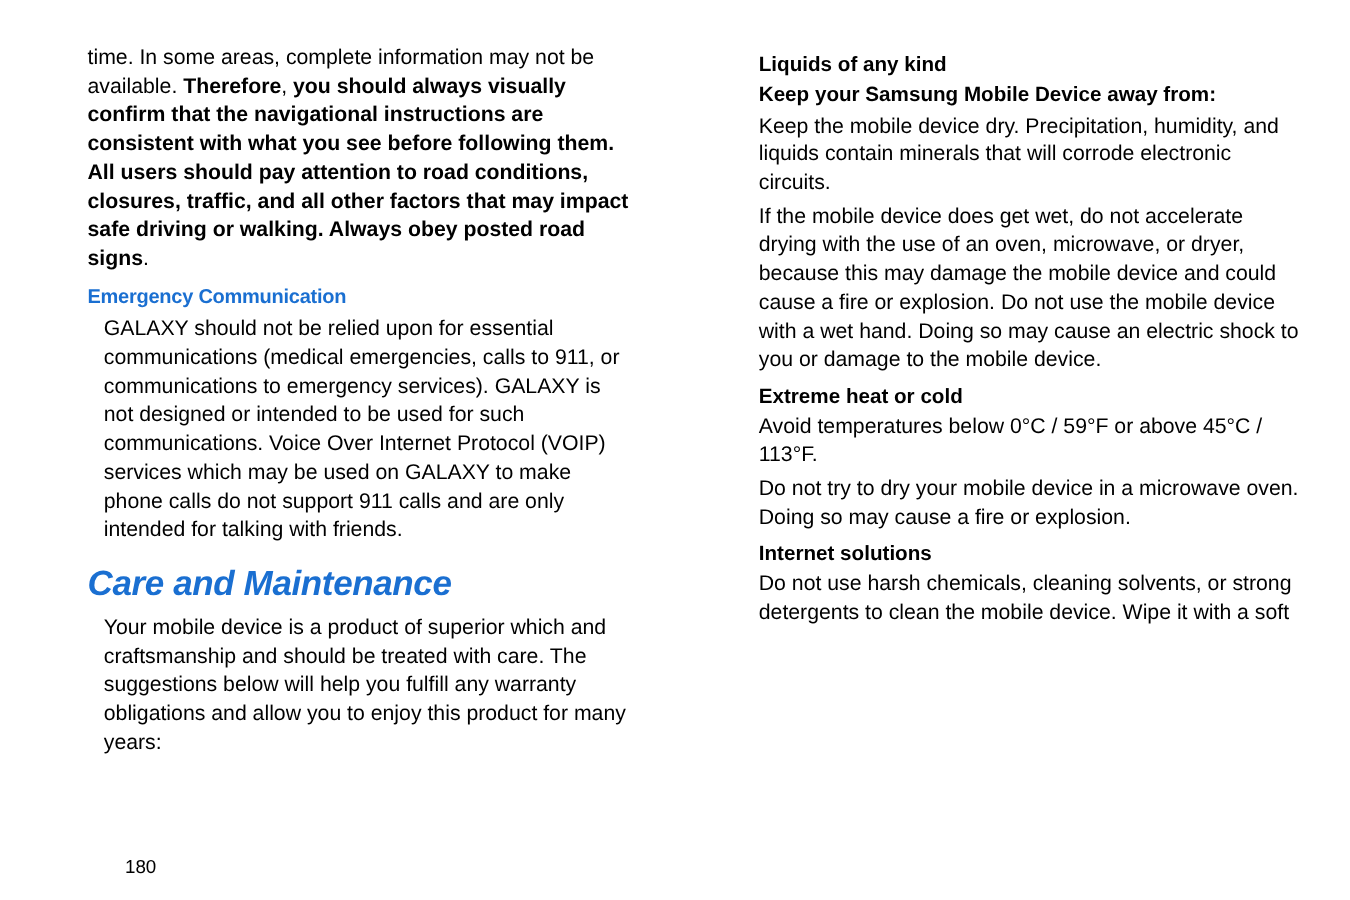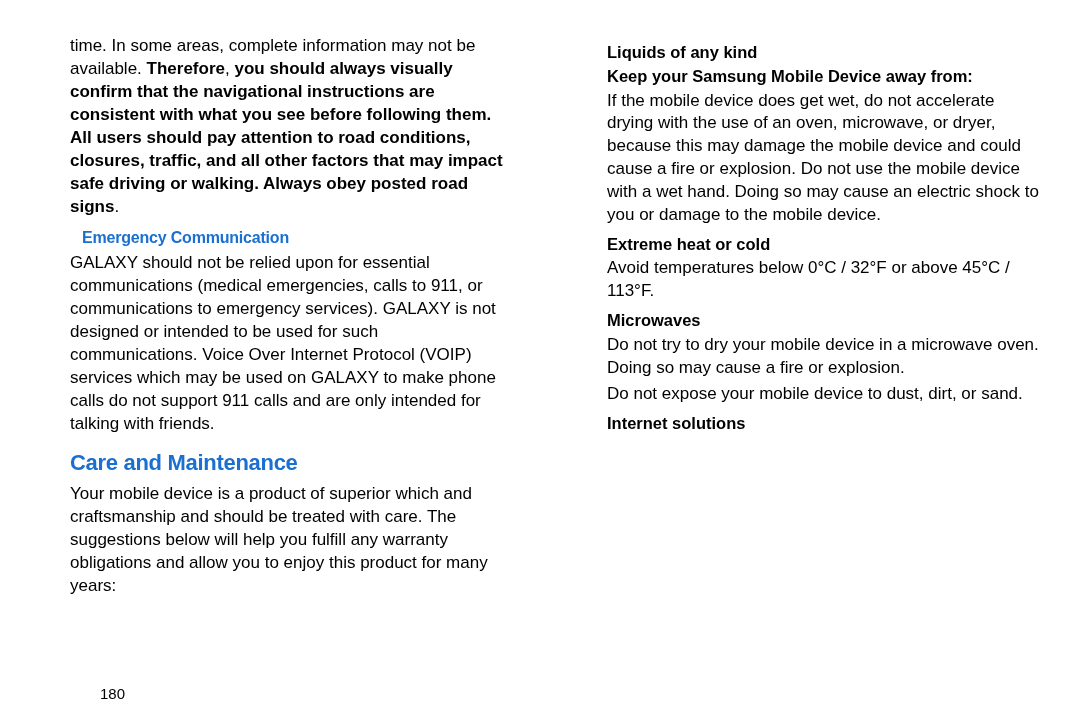--- a/index.html
+++ b/index.html
@@ -39,32 +39,34 @@
     .para-block {
       margin-bottom: 4px;
     }
     .bold {
       font-weight: bold;
     }
     .subhead-blue {
       color: #1a6fd1;
       font-weight: bold;
       font-size: 16px;
-      margin: 8px 0 4px 12px;
+      margin: 8px 0 4px 0;
       letter-spacing: -0.2px;
     }
     .section-head {
       color: #1a6fd1;
       font-weight: bold;
-      font-size: 22px;
+      font-size: 28px;
       margin: 12px 0 6px 0;
       letter-spacing: -0.3px;
+      font-style: italic;
     }
     .indent {
       padding-left: 0px;
+      margin-left: 13px;
     }
     .small-bold {
       font-weight: bold;
       font-size: 16.5px;
       margin: 6px 0 2px 0;
     }
     .page-num {
       position: absolute;
       bottom: 16px;
       left: 100px;
@@ -84,23 +86,23 @@
     </p>
     <div class="subhead-blue">Emergency Communication</div>
     <p class="para-block indent">GALAXY should not be relied upon for essential communications (medical emergencies, calls to 911, or communications to emergency services). GALAXY is not designed or intended to be used for such communications. Voice Over Internet Protocol (VOIP) services which may be used on GALAXY to make phone calls do not support 911 calls and are only intended for talking with friends.</p>
     <div class="section-head">Care and Maintenance</div>
     <p class="para-block indent">Your mobile device is a product of superior which and craftsmanship and should be treated with care. The suggestions below will help you fulfill any warranty obligations and allow you to enjoy this product for many years:</p>
   </div>
 
   <div class="col col-right">
     <div class="small-bold">Liquids of any kind</div>
     <div class="small-bold top-para">Keep your Samsung Mobile Device away from:</div>
+    <p class="para-block">Keep the mobile device dry. Precipitation, humidity, and liquids contain minerals that will corrode electronic circuits.</p>
     <p class="para-block">If the mobile device does get wet, do not accelerate drying with the use of an oven, microwave, or dryer, because this may damage the mobile device and could cause a fire or explosion. Do not use the mobile device with a wet hand. Doing so may cause an electric shock to you or damage to the mobile device.</p>
     <div class="small-bold">Extreme heat or cold</div>
-    <p class="para-block">Avoid temperatures below 0°C / 32°F or above 45°C / 113°F.</p>
-    <div class="small-bold">Microwaves</div>
+    <p class="para-block">Avoid temperatures below 0°C / 59°F or above 45°C / 113°F.</p>
     <p class="para-block">Do not try to dry your mobile device in a microwave oven. Doing so may cause a fire or explosion.</p>
-    <p class="para-block">Do not expose your mobile device to dust, dirt, or sand.</p>
     <div class="small-bold">Internet solutions</div>
+    <p class="para-block">Do not use harsh chemicals, cleaning solvents, or strong detergents to clean the mobile device. Wipe it with a soft</p>
   </div>
 
   <div class="page-num">180</div>
 </div>
 
 </body></html>

